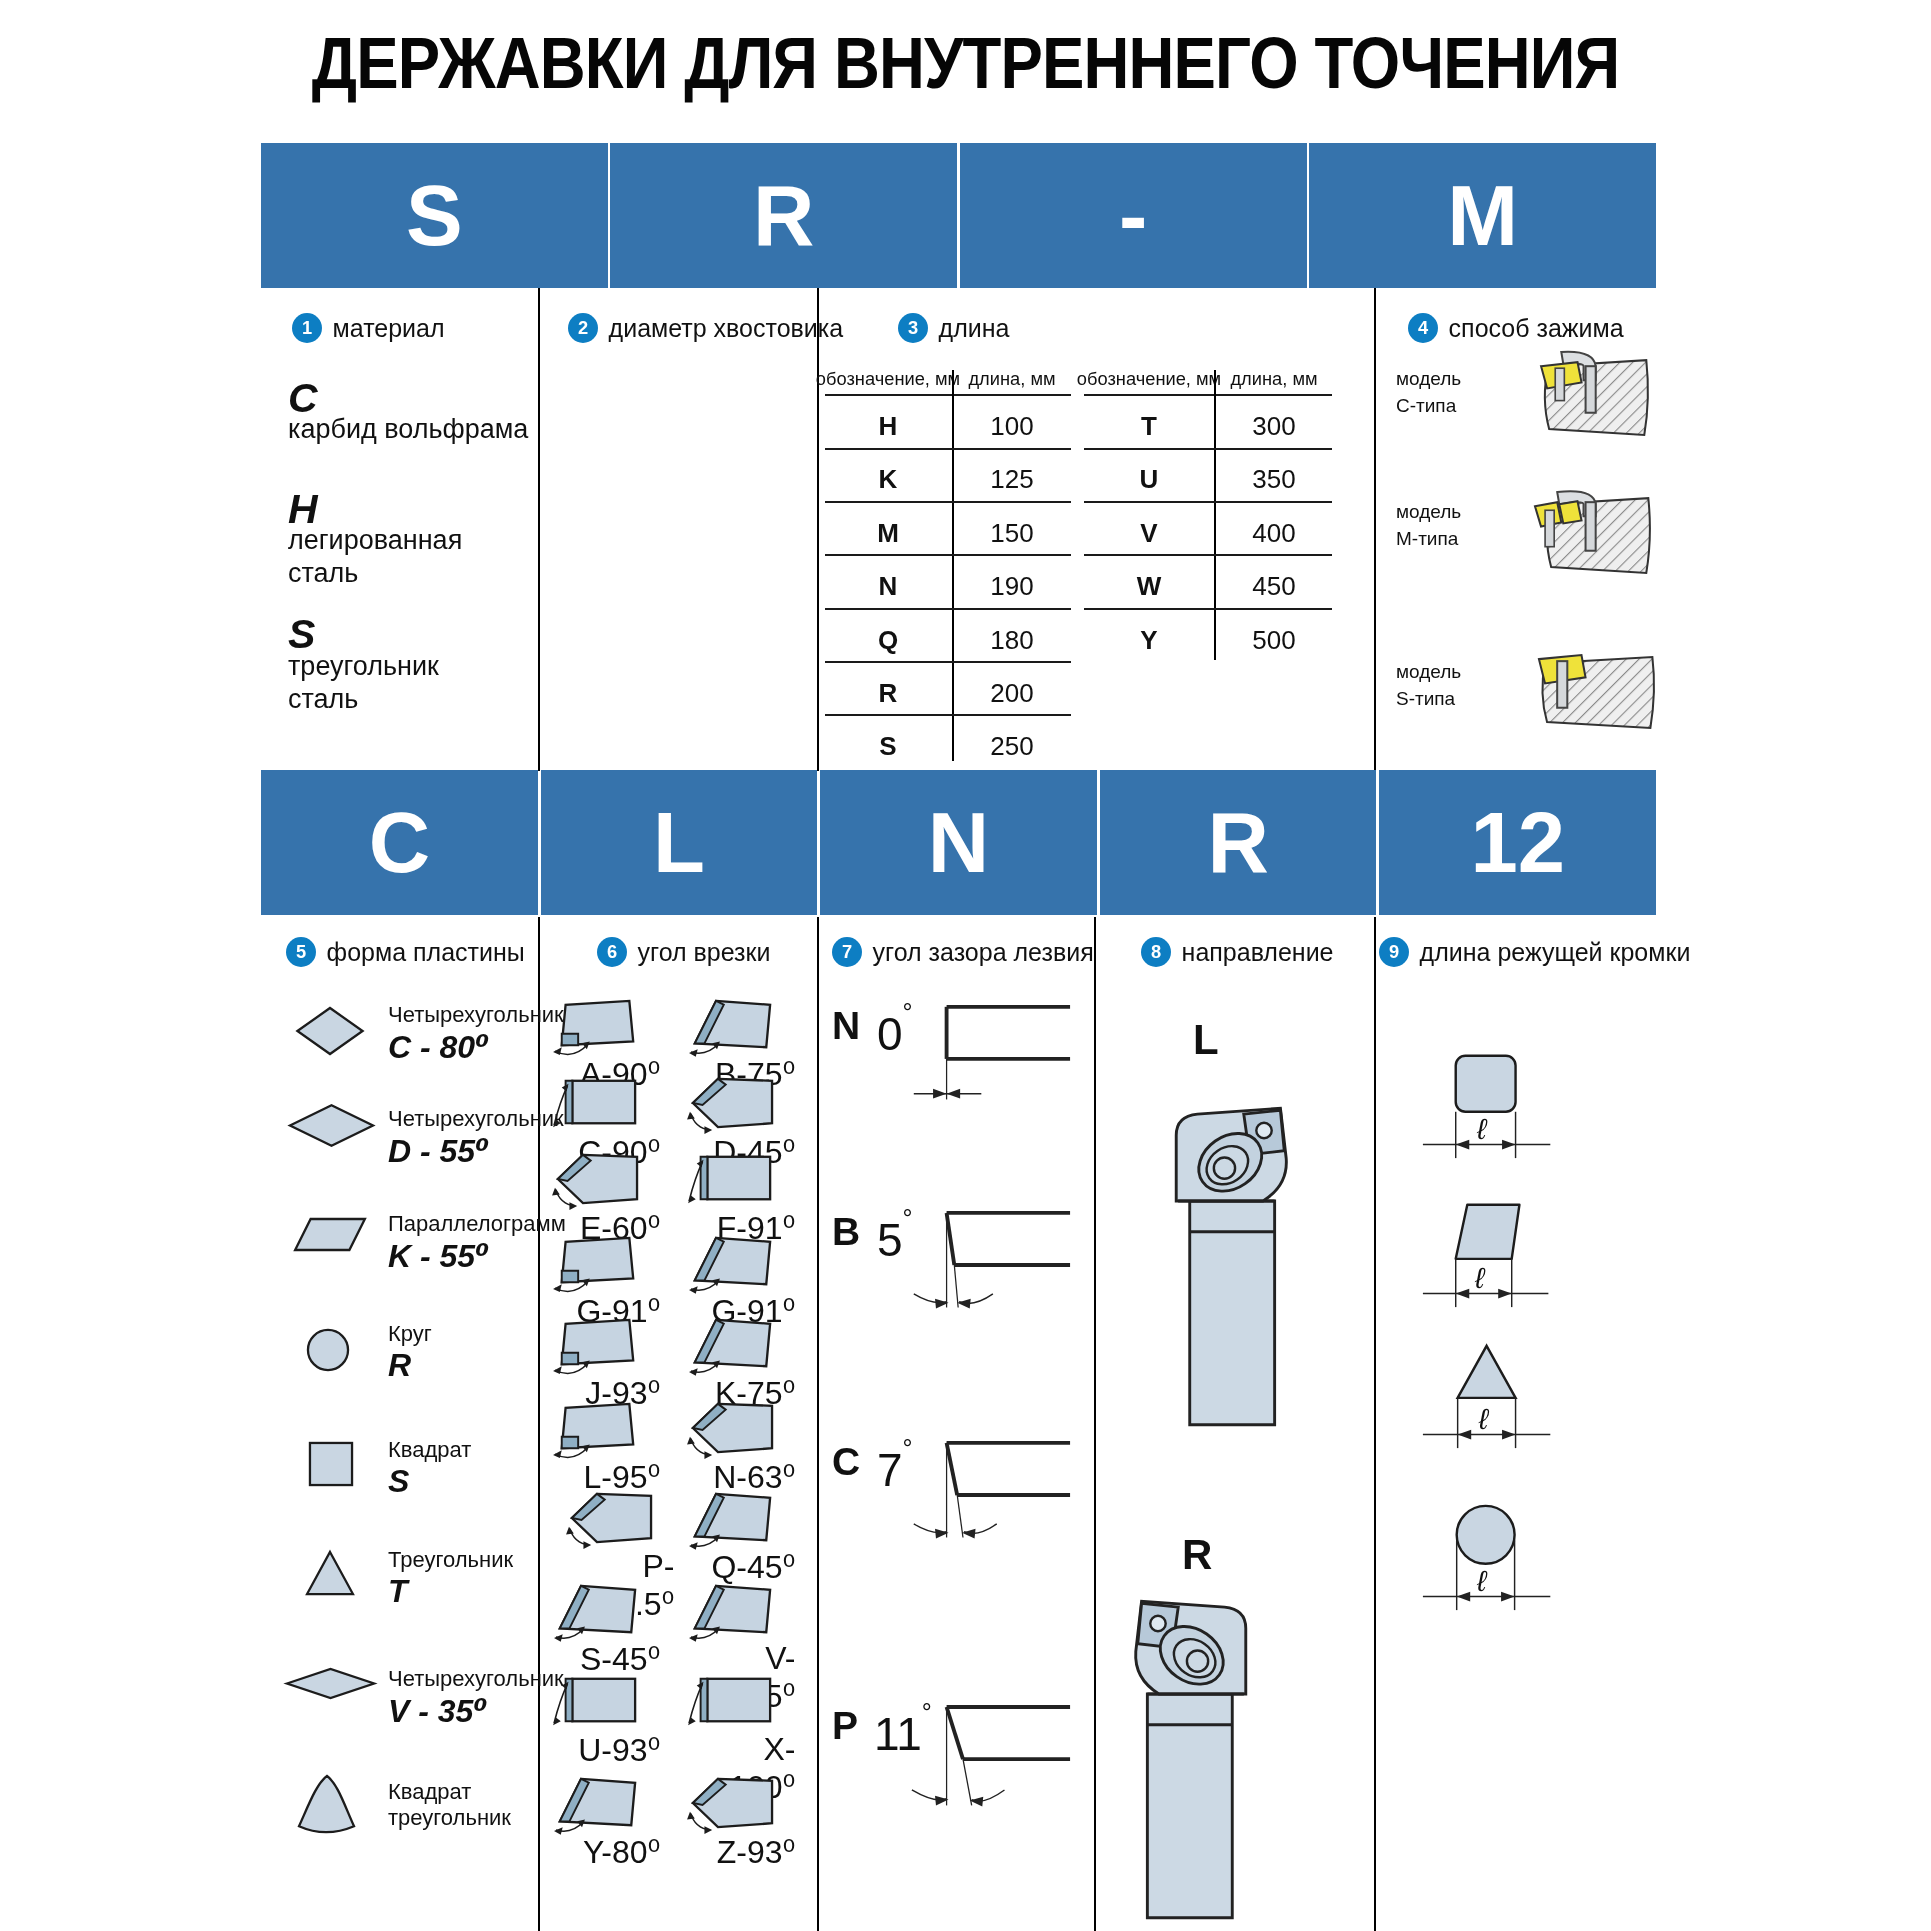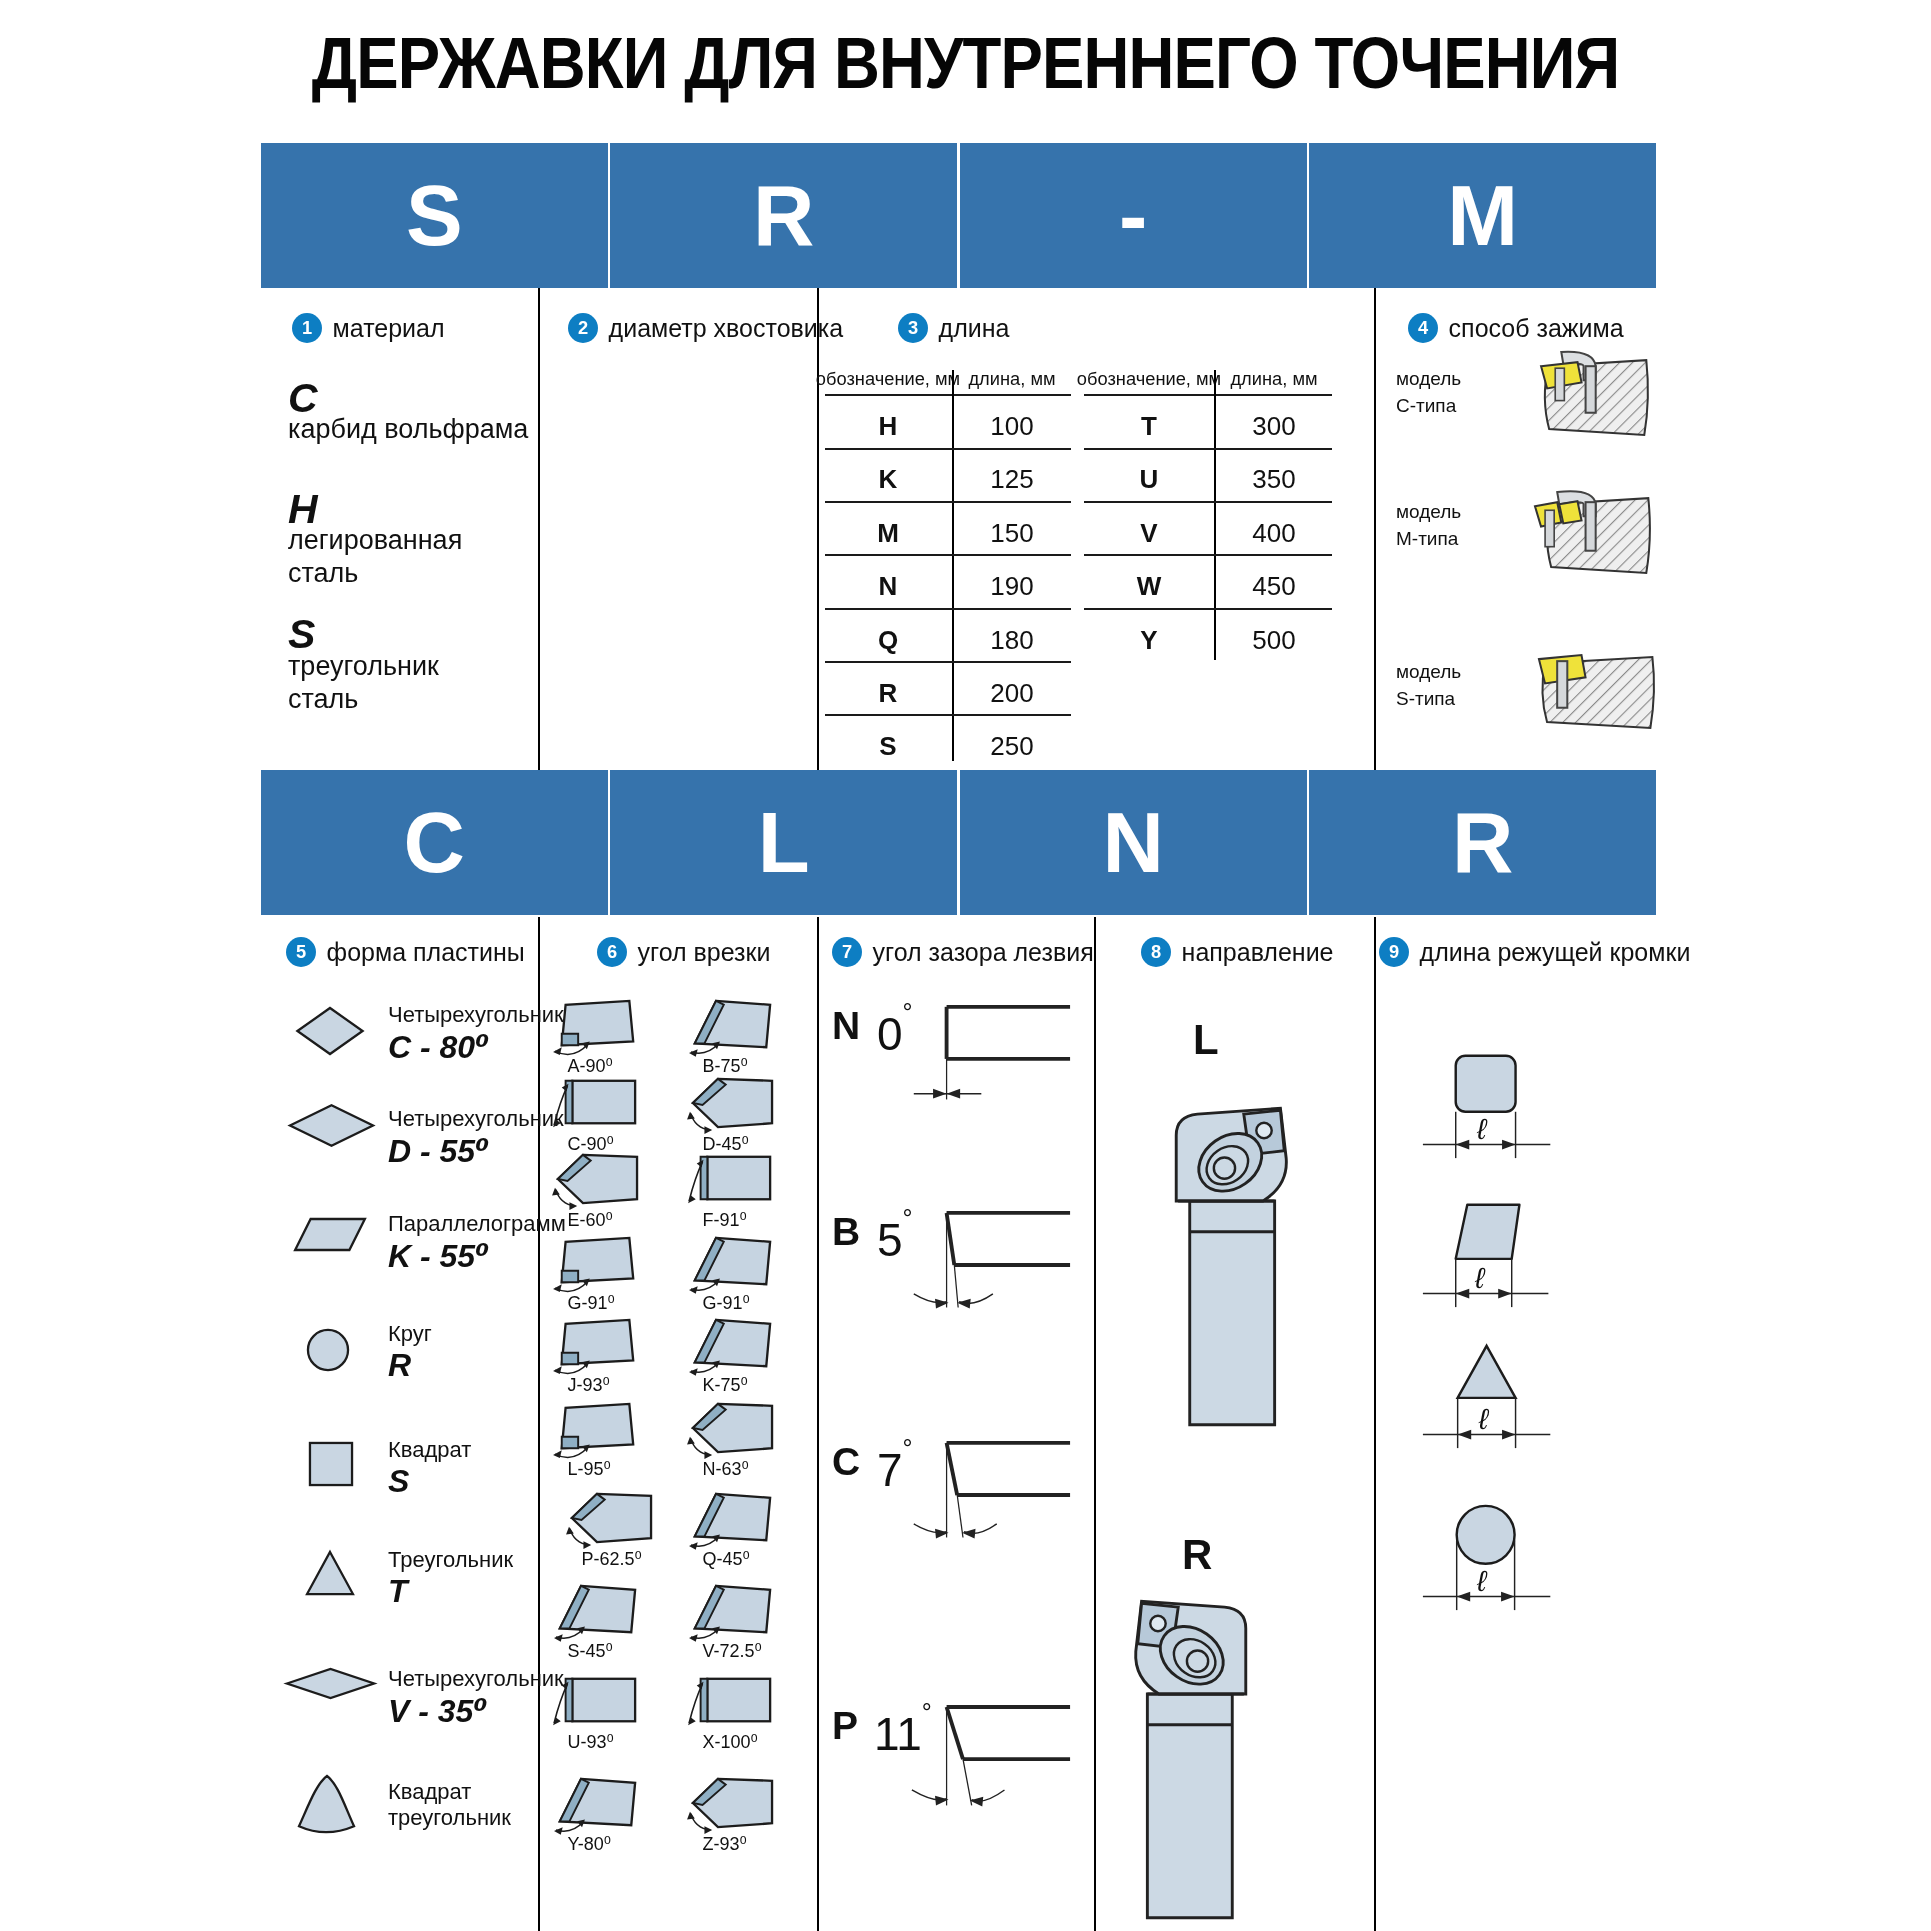--- a/index.html
+++ b/index.html
@@ -22,21 +22,21 @@
   .code-letter{font-size:41px;font-weight:700;font-style:italic}
   .desc{font-size:27px;line-height:33px;white-space:nowrap}
   .th{font-size:18.3px}
   .td-l{font-size:26px;font-weight:700}
   .td-n{font-size:26px}
   .mdl{font-size:19px;line-height:27px}
   .s5-name{font-size:22px;line-height:26px}
   .s5-code{font-size:32px;font-weight:700;font-style:italic}
   .s6-item{position:absolute;width:97px}
   .s6-icon{display:block;width:89px;height:56px}
-  .s6-label{margin-left:15.4px;width:93px;text-align:left;font-size:18px;margin-top:1.9px}
+  .s6-label{margin-left:15.4px;width:93px;text-align:right;font-size:32px;margin-top:1.9px}
   .s7-letter{font-size:39px;font-weight:700}
   .s7-num{font-size:46px}
   .s7-deg{font-size:25px;vertical-align:29px}
   .s8-dir{font-size:42px;font-weight:700}
   svg{position:absolute;overflow:visible}
   svg.inb{position:static}
 </style>
 </head>
 <body>
 
@@ -212,20 +212,21 @@
     <path d="M38,14 Q32,44 40,72 L142,78 Q148,42 144,8 Z" fill="url(#hat)" stroke="#333" stroke-width="2"></path>
     <polygon points="32,10 74,6 78,28 38,34" fill="#efe23a" stroke="#333" stroke-width="2"></polygon>
     <rect x="50" y="12" width="10" height="46" fill="#d5d8db" stroke="#444" stroke-width="2"></rect>
   </svg>
 
   <div class="blue-row" style="top:770px">
     <div class="blue-cell">C</div>
     <div class="blue-cell">L</div>
     <div class="blue-cell">N</div>
     <div class="blue-cell">R</div>
+    <div class="blue-cell">12</div>
   </div>
 
   <div class="vline" style="left:538px;top:917px;height:1014px"></div>
   <div class="vline" style="left:817px;top:917px;height:1014px"></div>
   <div class="vline" style="left:1094px;top:917px;height:1014px"></div>
   <div class="vline" style="left:1374px;top:917px;height:1014px"></div>
 
   <div class="sec-header" style="left:286px;top:937px">
     <span class="badge">5</span>
     <span class="sec-title">форма пластины</span>

